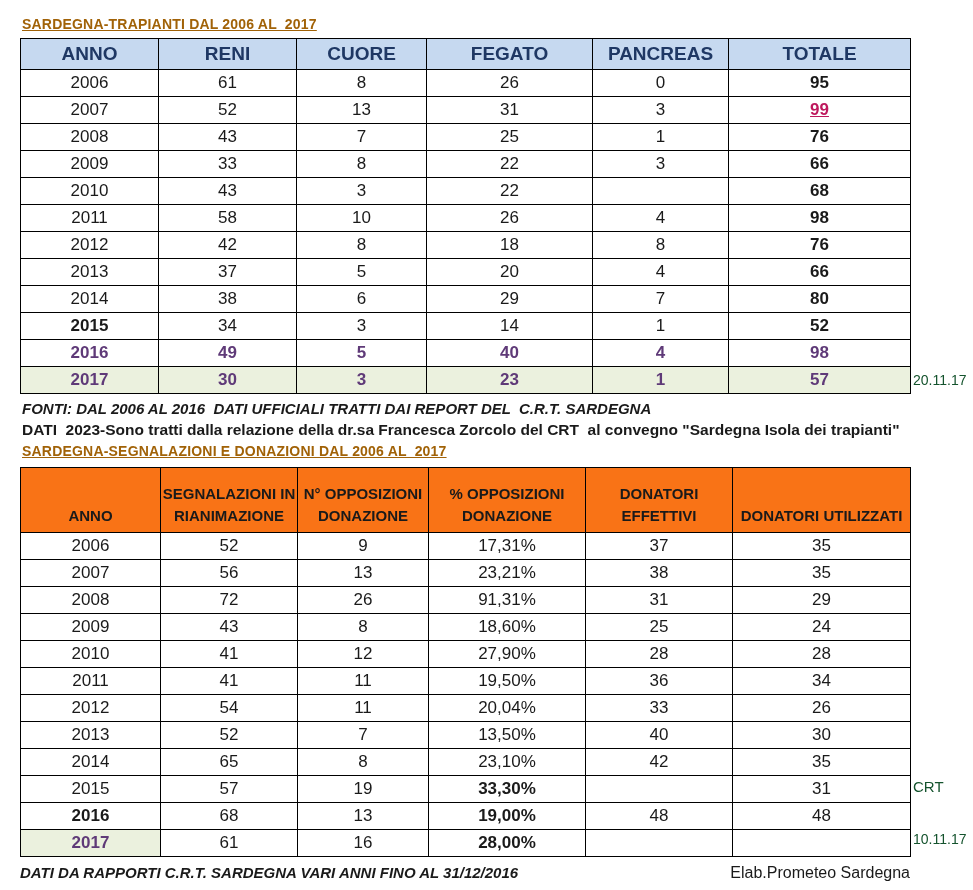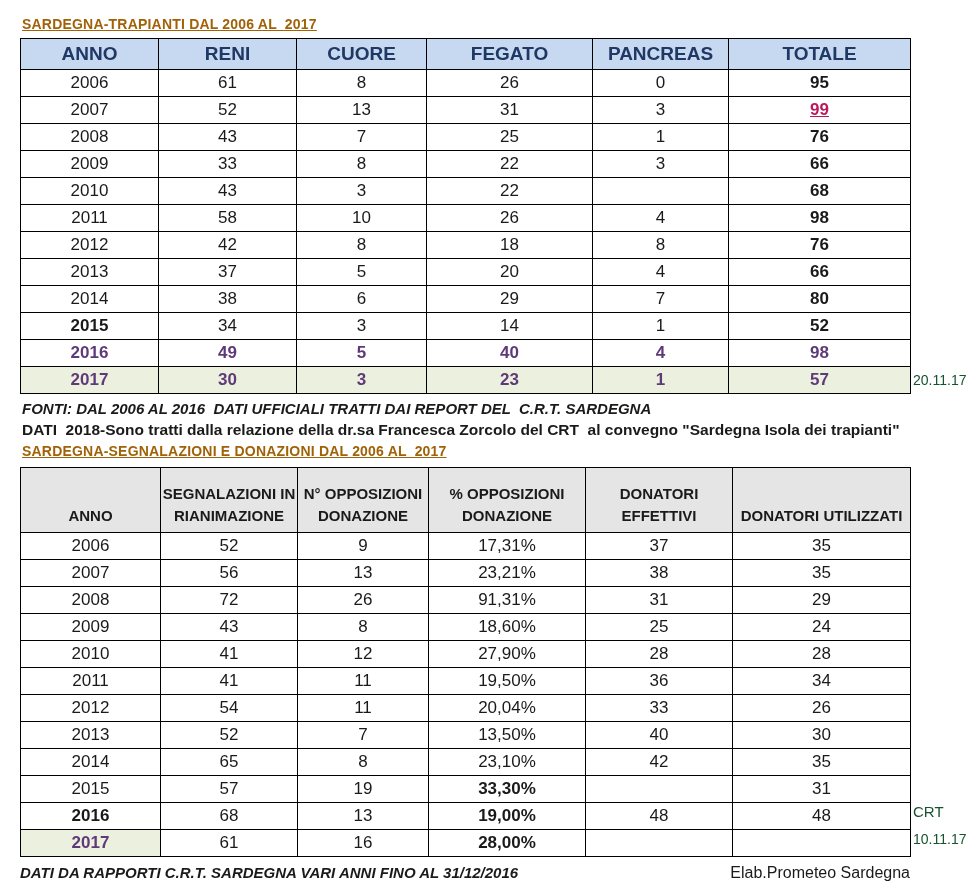--- a/index.html
+++ b/index.html
@@ -24,21 +24,21 @@
     background:#c6d9f0; color:#1f3864; font-size:19px; font-weight:700;
     height:30px; vertical-align:middle;
   }
   #table1 td { font-size:17px; height:26px; line-height:26px; }
   #table1 col:nth-child(1){width:138px} #table1 col:nth-child(2){width:138px}
   #table1 col:nth-child(3){width:130px} #table1 col:nth-child(4){width:166px}
   #table1 col:nth-child(5){width:136px} #table1 col:nth-child(6){width:182px}
 
   
   #table2 th {
-    background:#e5e5e5; color:#1a1a1a; font-size:15px; font-weight:700;
+    background:#f97316; color:#1a1a1a; font-size:15px; font-weight:700;
     height:60px; vertical-align:bottom; padding-bottom:4px; line-height:1.5;
     white-space:pre-line;
   }
   #table2 td { font-size:17px; height:26px; line-height:26px; }
   #table2 col:nth-child(1){width:140px} #table2 col:nth-child(2){width:137px}
   #table2 col:nth-child(3){width:131px} #table2 col:nth-child(4){width:157px}
   #table2 col:nth-child(5){width:147px} #table2 col:nth-child(6){width:178px}
 
   
   td.bold { font-weight:700; }
@@ -54,21 +54,21 @@
 
   .footer {
     width:890px; display:flex; justify-content:space-between; align-items:baseline;
     margin-top:7px;
   }
   .footer-left { font-weight:700; font-style:italic; font-size:15px; white-space:pre; }
   .footer-right { font-size:16px; }
 
   .ann { position:absolute; left:913px; font-size:14px; color:#14532d; }
   #ann-date1 { top:372px; }
-  #ann-crt   { top:803px; font-size:15px; }
+  #ann-crt   { top:778px; font-size:15px; }
   #ann-date2 { top:831px; }
 </style>
 </head>
 <body>
 
 <div class="content">
 
   <div id="title1" class="title">SARDEGNA-TRAPIANTI DAL 2006 AL  2017</div>
 
   <table id="table1">
@@ -184,21 +184,21 @@
           <td>30</td>
           <td>3</td>
           <td>23</td>
           <td>1</td>
           <td class="bold">57</td>
         </tr>
       </tbody>
   </table>
 
   <div id="note1" class="note">FONTI: DAL 2006 AL 2016  DATI UFFICIALI TRATTI DAI REPORT DEL  C.R.T. SARDEGNA</div>
-  <div id="note2" class="note">DATI  2018-Sono tratti dalla relazione della dr.sa Francesca Zorcolo del CRT  al convegno "Sardegna Isola dei trapianti"</div>
+  <div id="note2" class="note">DATI  2023-Sono tratti dalla relazione della dr.sa Francesca Zorcolo del CRT  al convegno "Sardegna Isola dei trapianti"</div>
 
   <div id="title2" class="title">SARDEGNA-SEGNALAZIONI E DONAZIONI DAL 2006 AL  2017</div>
 
   <table id="table2">
     <colgroup>
         <col>
         <col>
         <col>
         <col>
         <col>

